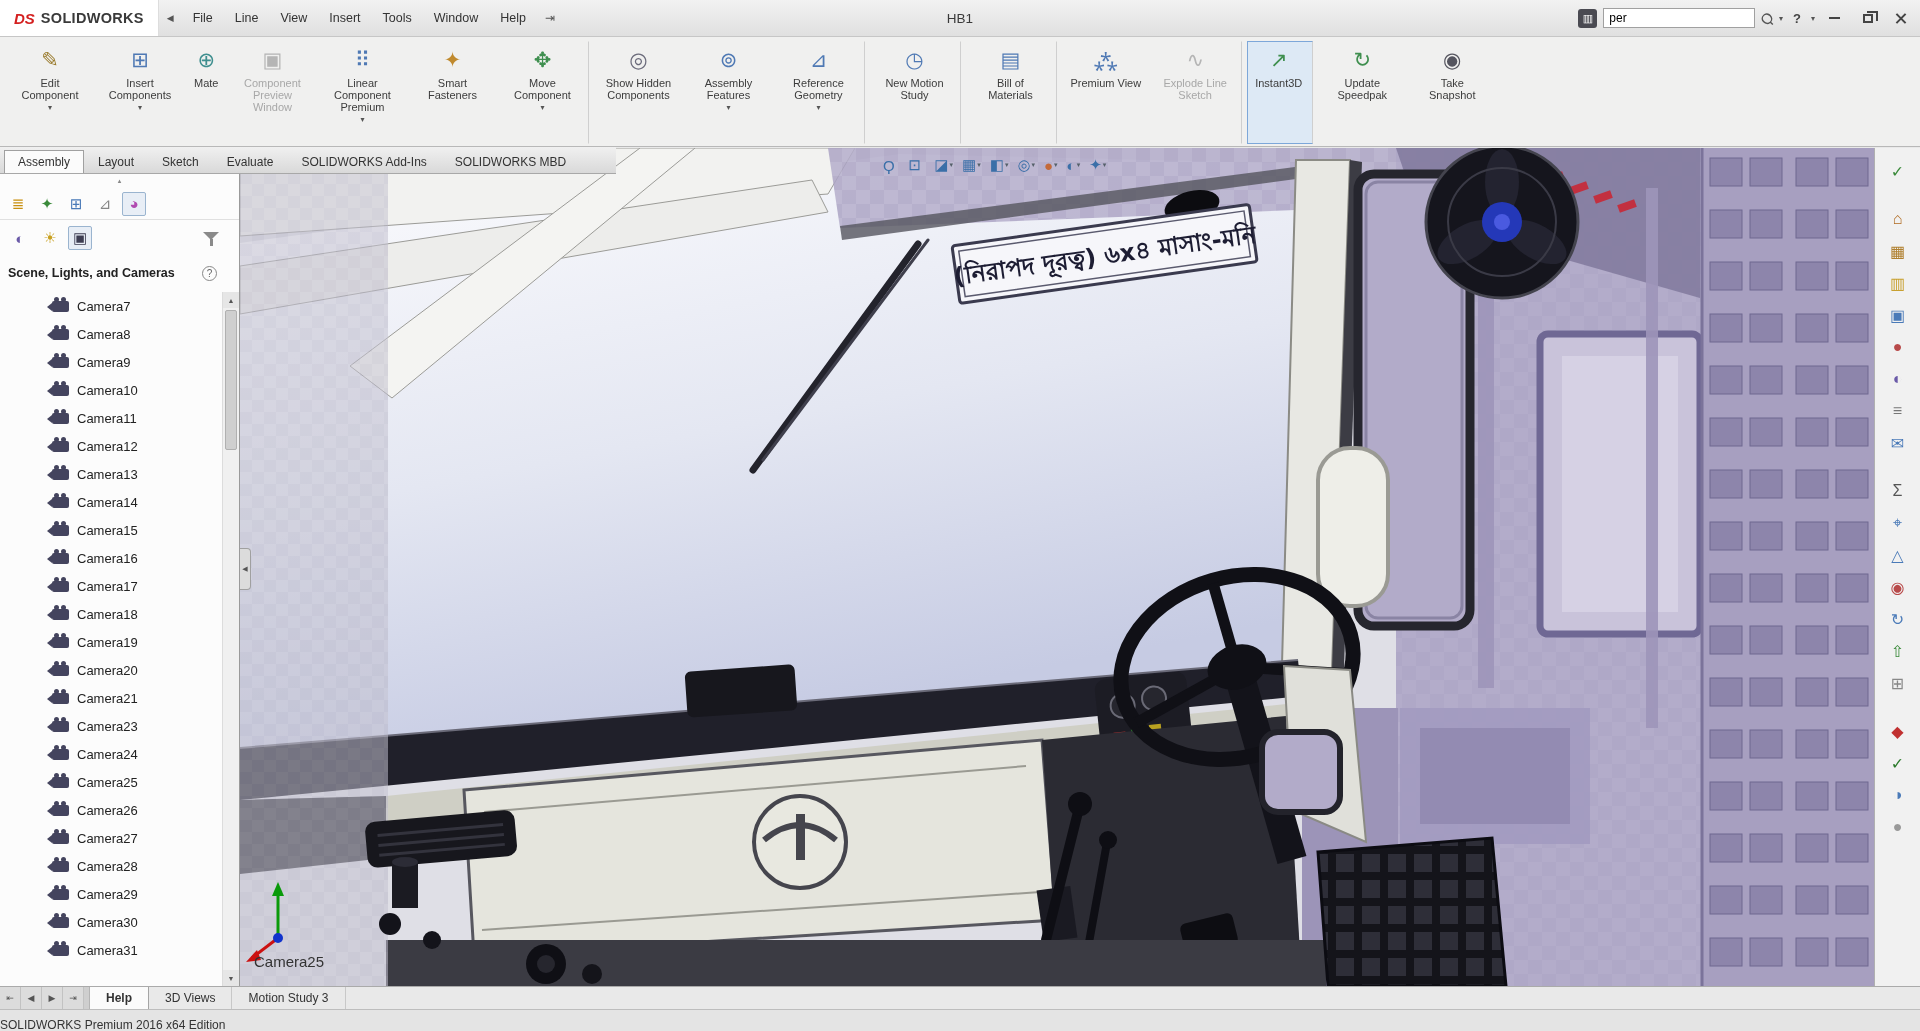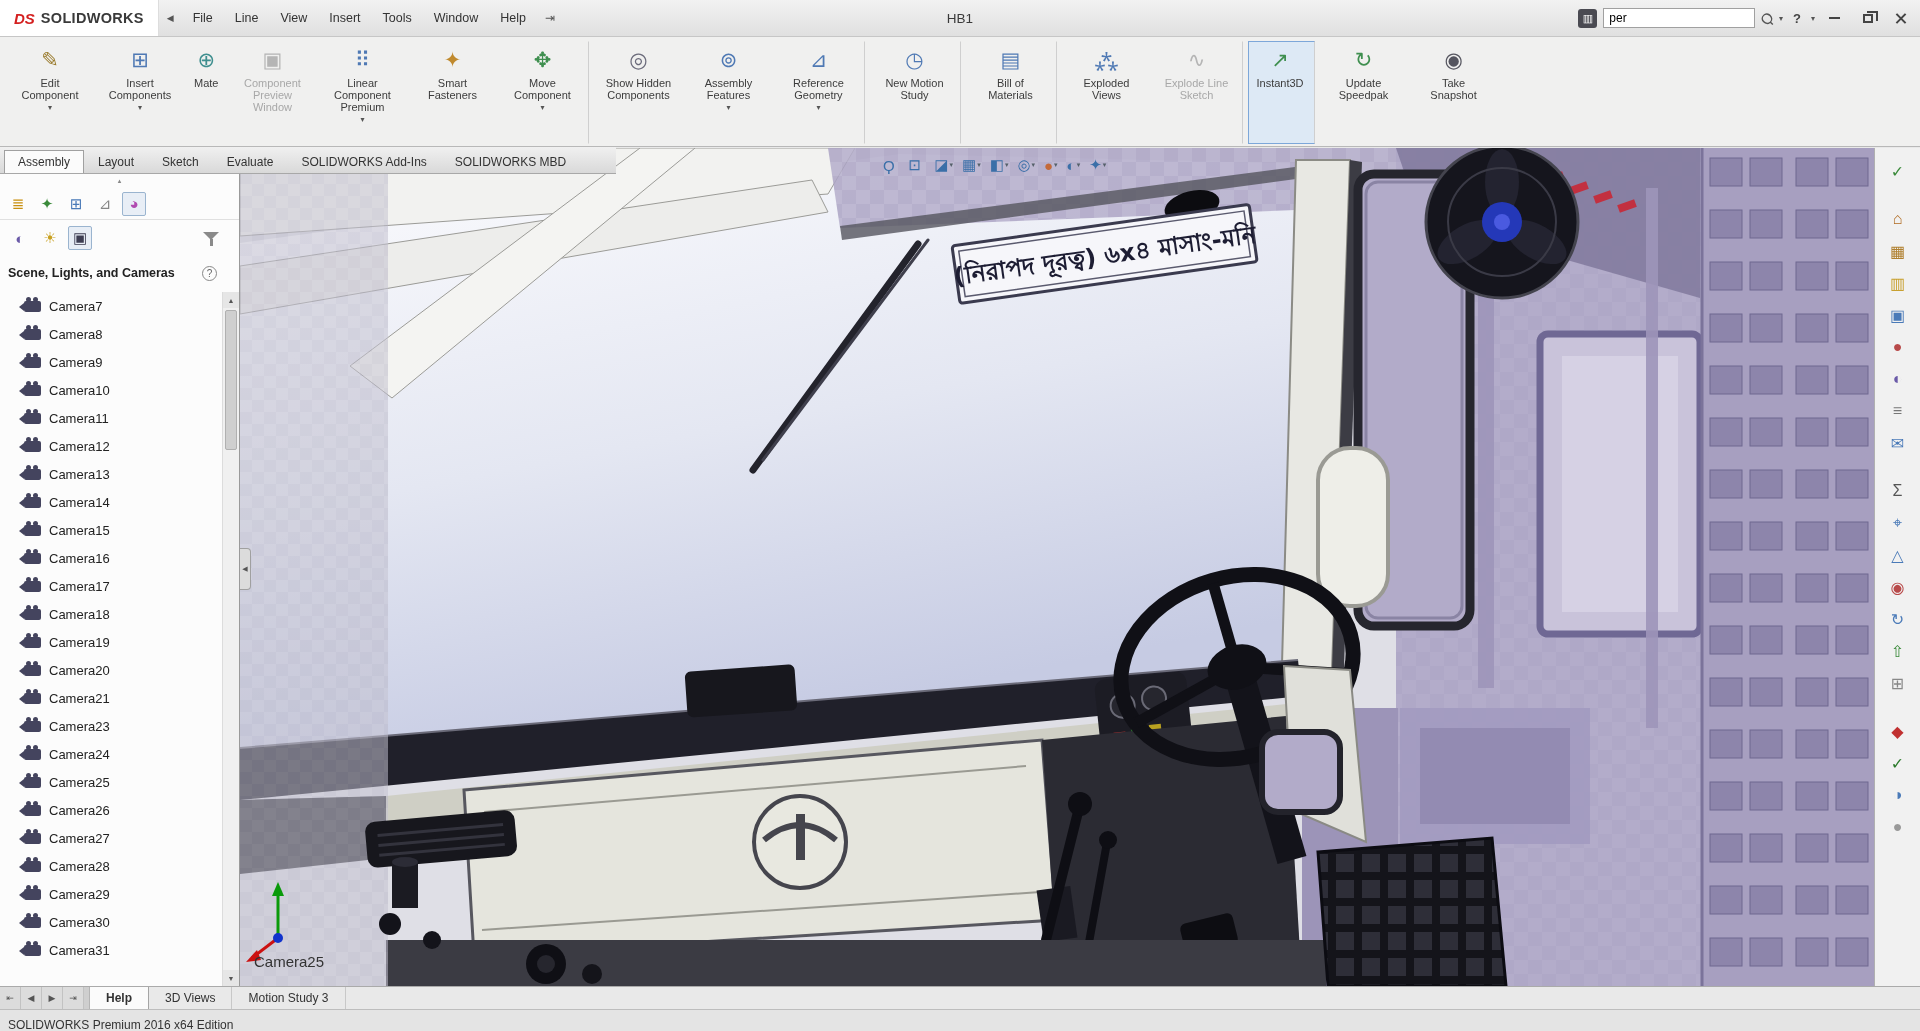--- a/index.html
+++ b/index.html
@@ -71,21 +71,21 @@
     border:1px solid transparent;border-radius:2px;}
   .filter-icon.active{border-color:#9ab4cf;background:#e8eef6;}
   .funnel{width:16px;height:15px;position:relative;margin-left:auto;margin-right:12px;}
   .funnel::before{content:"";position:absolute;top:1px;left:0;border-left:8px solid transparent;
     border-right:8px solid transparent;border-top:8px solid #8a8a8a;}
   .funnel::after{content:"";position:absolute;top:8px;left:7px;width:3px;height:7px;background:#8a8a8a;}
   .panel-header{height:34px;display:flex;align-items:center;padding:0 8px;gap:6px;}
   .panel-header .ph-label{font-weight:bold;font-size:12.5px;color:#222;}
   .help-badge{margin-left:auto;margin-right:14px;width:15px;height:15px;border:1px solid #888;border-radius:50%;
     font-size:10px;color:#666;display:flex;align-items:center;justify-content:center;}
-  .tree{position:absolute;top:118px;left:0;right:18px;bottom:0;overflow:hidden;padding-left:24px;}
+  .tree{position:absolute;top:118px;left:0;right:18px;bottom:0;overflow:hidden;padding-left:52px;}
   .cam-item{height:28px;display:flex;align-items:center;gap:8px;}
   .cam-icon{width:17px;height:11px;background:#44445e;border-radius:2px;position:relative;flex:none;}
   .cam-icon::before{content:"";position:absolute;left:-5px;top:2px;border-top:4px solid transparent;
     border-bottom:4px solid transparent;border-right:5px solid #44445e;}
   .cam-icon::after{content:"";position:absolute;top:-4px;left:2px;width:5px;height:5px;border-radius:50%;
     background:#44445e;box-shadow:7px 0 0 #44445e;}
   .cam-label{font-size:13px;color:#222;}
   .vscroll{position:absolute;top:118px;right:0;bottom:0;width:17px;background:#f0f0f0;border-left:1px solid #dcdcdc;}
   .varrow{height:16px;display:flex;align-items:center;justify-content:center;font-size:7px;color:#555;background:#e6e6e6;}
   .varrow.down{position:absolute;bottom:0;left:0;right:0;}
@@ -116,21 +116,21 @@
     border-top:1px solid #aaa;display:flex;align-items:stretch;}
   .nav-btn{width:21px;display:flex;align-items:center;justify-content:center;font-size:9px;color:#555;
     background:#dcdcdc;border-right:1px solid #c2c2c2;}
   .tab-splitter{width:6px;background:#cfcfcf;border-right:1px solid #b5b5b5;}
   .dtab{padding:0 16px;display:flex;align-items:center;font-size:12px;color:#333;border-right:1px solid #c8c8c8;}
   .dtab.active{background:#fbfbfb;font-weight:bold;border-right:1px solid #a5a5a5;}
 
   
   #statusbar{position:absolute;left:0;top:1009px;width:1920px;height:22px;background:#e4e4e4;
     border-top:1px solid #bdbdbd;display:flex;align-items:center;font-size:12px;color:#333;}
-  .sb-left{padding-left:8px;margin-top:9px;}
+  .sb-left{padding-left:0;margin-top:9px;}
   .sb-right{position:absolute;right:0;top:0;bottom:0;display:flex;align-items:center;}
   .sb-sep{width:1px;height:100%;background:#c5c5c5;margin:0 10px;}
   .sb-item{white-space:nowrap;}
   .sb-units{display:flex;align-items:center;gap:6px;width:150px;}
   .sb-caret{font-size:8px;color:#555;}
   .smiley{font-size:16px;color:#d89a00;margin:0 8px 0 60px;}
 </style>
 </head>
 <body>
 
@@ -228,21 +228,21 @@
         <span class="rlabel">New Motion Study</span>
         <span class="arrow">▾</span>
       </div>
       <div class="rbtn divided">
         <span class="glyph" style="color: rgb(79, 121, 180);">▤</span>
         <span class="rlabel">Bill of Materials</span>
         <span class="arrow">▾</span>
       </div>
       <div class="rbtn">
         <span class="glyph" style="color: rgb(79, 121, 180);">⁂</span>
-        <span class="rlabel">Exploded Views</span>
+        <span class="rlabel">Premium View</span>
         <span class="arrow">▾</span>
       </div>
       <div class="rbtn disabled divided">
         <span class="glyph" style="color: rgb(154, 154, 154);">∿</span>
         <span class="rlabel">Explode Line Sketch</span>
         <span class="arrow">▾</span>
       </div>
       <div class="rbtn active divided">
         <span class="glyph" style="color: rgb(63, 143, 79);">↗</span>
         <span class="rlabel">Instant3D</span>

